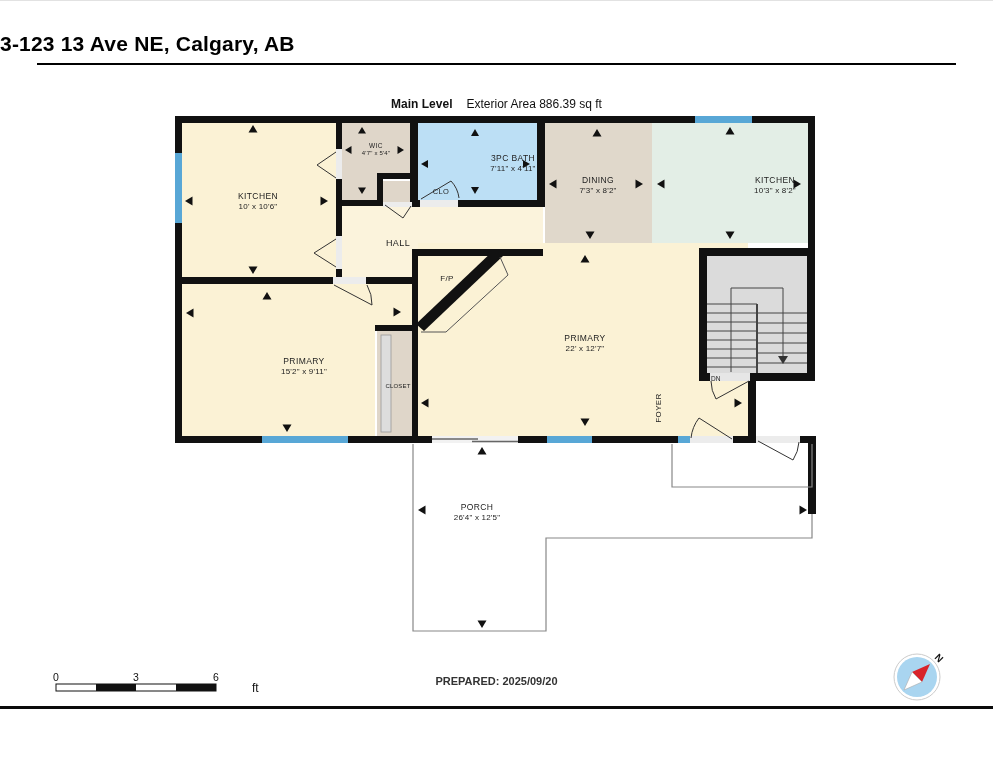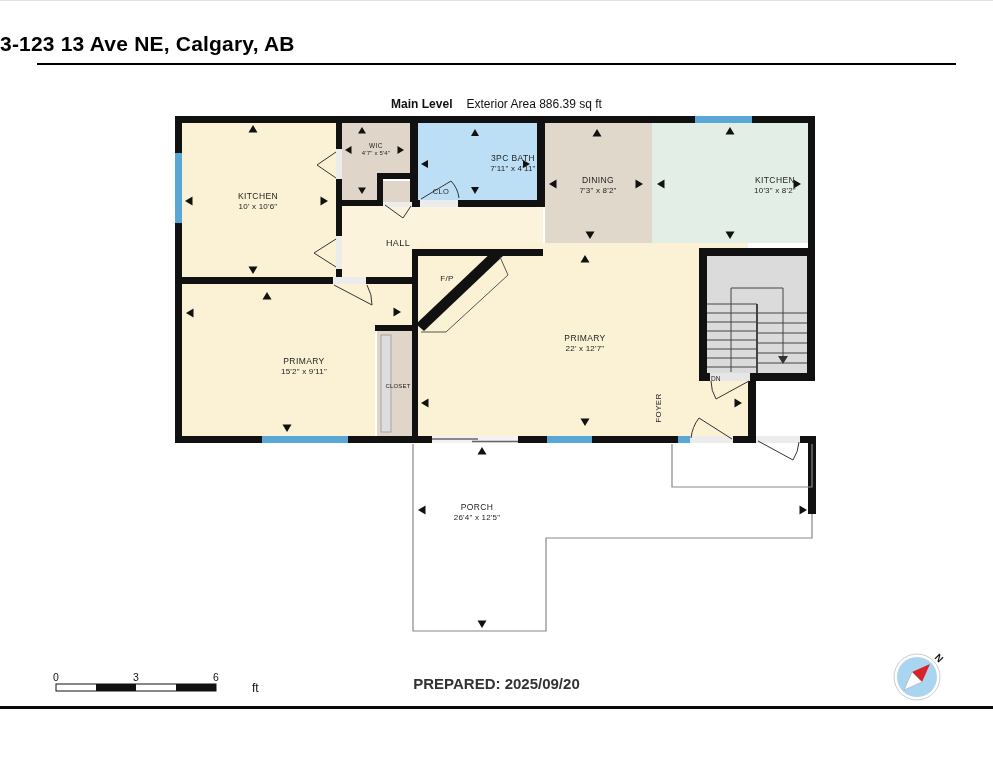--- a/index.html
+++ b/index.html
@@ -16,21 +16,21 @@
   .rname{font-size:8.5px;letter-spacing:.4px;}
   .rdims{font-size:8px;letter-spacing:.2px;}
   .tiny .rname{font-size:6.5px;}
   .tiny .rdims{font-size:6px;}
   .vert{transform:translate(-50%,-50%) rotate(-90deg);}
   .fp-label{font-size:8px;}
   .dn-label{font-size:6.5px;transform:translate(0,-50%);color:#222;}
   
   .tick{transform:translate(-50%,-50%);font-size:10.5px;color:#111;}
   .ftunit{transform:translate(0,-50%);font-size:12px;color:#111;margin-left:28px;}
-  .prepared{left:0;top:674px;width:100%;text-align:center;font-size:15px;color:#333;font-weight:600;}
+  .prepared{left:0;top:674px;width:100%;text-align:center;font-size:11px;color:#333;font-weight:600;}
   .frule{left:0;top:705px;width:993px;height:3px;background:#0a0a0a;}
   .disclaimer{left:37px;top:712px;width:930px;font-size:9.5px;color:#111;}
   .north{transform:translate(-50%,-50%) rotate(45deg);font-size:10px;font-weight:bold;color:#111;}
   svg{position:absolute;left:0;top:0;}
 </style>
 </head>
 <body>
 
 <div id="screen">
 

